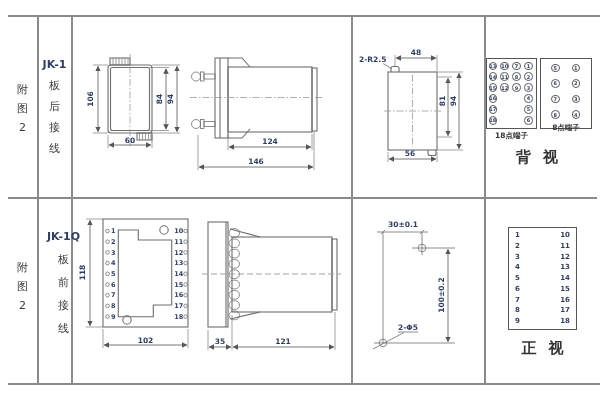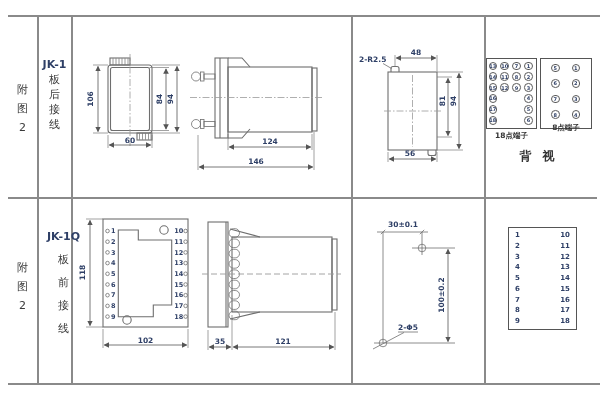--- a/index.html
+++ b/index.html
@@ -21,21 +21,21 @@
   svg text{font-family:"DejaVu Sans",sans-serif;font-size:7.5px;font-weight:700;
            fill:#2e3f66;text-anchor:middle;}
   svg text.ts{font-size:6.5px;}
   .tstart{text-anchor:start;}
   .tend{text-anchor:end;}
   .tbox{position:absolute;border:1.2px solid #555;background:#fff;box-sizing:border-box;}
   .tc{position:absolute;width:8.6px;height:8.6px;border:1px solid #5a5a5a;border-radius:50%;
       display:flex;align-items:center;justify-content:center;font-size:5px;font-weight:700;
       color:#2e3f66;background:#fff;box-sizing:border-box;}
   .plabel{position:absolute;text-align:center;font-size:7.5px;font-weight:700;color:#333;}
-  .viewlabel{position:absolute;text-align:center;font-size:12px;font-weight:700;color:#333;word-spacing:7px;}
+  .viewlabel{position:absolute;text-align:center;font-size:15px;font-weight:700;color:#333;word-spacing:7px;}
   .ftable{position:absolute;display:flex;flex-direction:column;justify-content:space-between;
           padding:4px 0;box-sizing:border-box;}
   .ftr{display:flex;justify-content:space-between;padding:0 6px;font-size:7px;font-weight:700;color:#2e3f66;line-height:7px;}
 </style>
 </head>
 <body>
 
 <div class="screen">
 
   <svg width="0" height="0" style="position:absolute" aria-hidden="true">
@@ -52,21 +52,21 @@
   <div class="tline" style="left:37px;top:15px;width:1.5px;height:369px"></div>
   <div class="tline" style="left:71px;top:15px;width:1.5px;height:369px"></div>
   <div class="tline" style="left:351px;top:15px;width:1.5px;height:369px"></div>
   <div class="tline" style="left:484px;top:15px;width:1.5px;height:369px"></div>
 
   <div class="stack" style="left:8px;top:83px;width:29px;gap:6px;">
     <span class="figch">附</span>
     <span class="figch">图</span>
     <span class="figch">2</span>
   </div>
-  <div class="stack" style="left:39px;top:58px;width:31px;gap:2px;">
+  <div class="stack" style="left:39px;top:58px;width:31px;gap:8px;">
     <span class="model">JK-1</span>
     <span class="cjk">板</span>
     <span class="cjk">后</span>
     <span class="cjk">接</span>
     <span class="cjk">线</span>
   </div>
 
   <div class="stack" style="left:8px;top:261px;width:29px;gap:6px;">
     <span class="figch">附</span>
     <span class="figch">图</span>
@@ -325,14 +325,15 @@
       </div>
     <div class="ftr">
         <span>8</span>
         <span>17</span>
       </div>
     <div class="ftr">
         <span>9</span>
         <span>18</span>
       </div>
   </div>
+  <div class="viewlabel" style="left:500px;top:339px;width:85px;">正 视</div>
 
 </div>
 
 </body></html>

